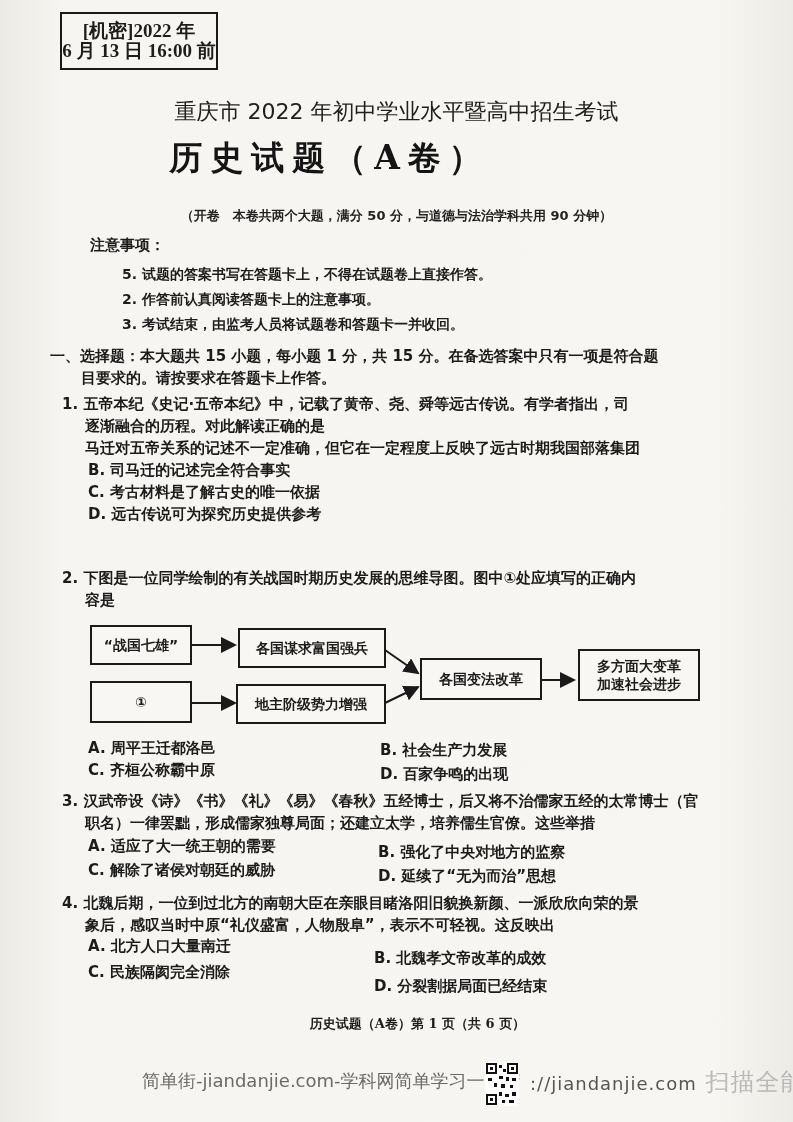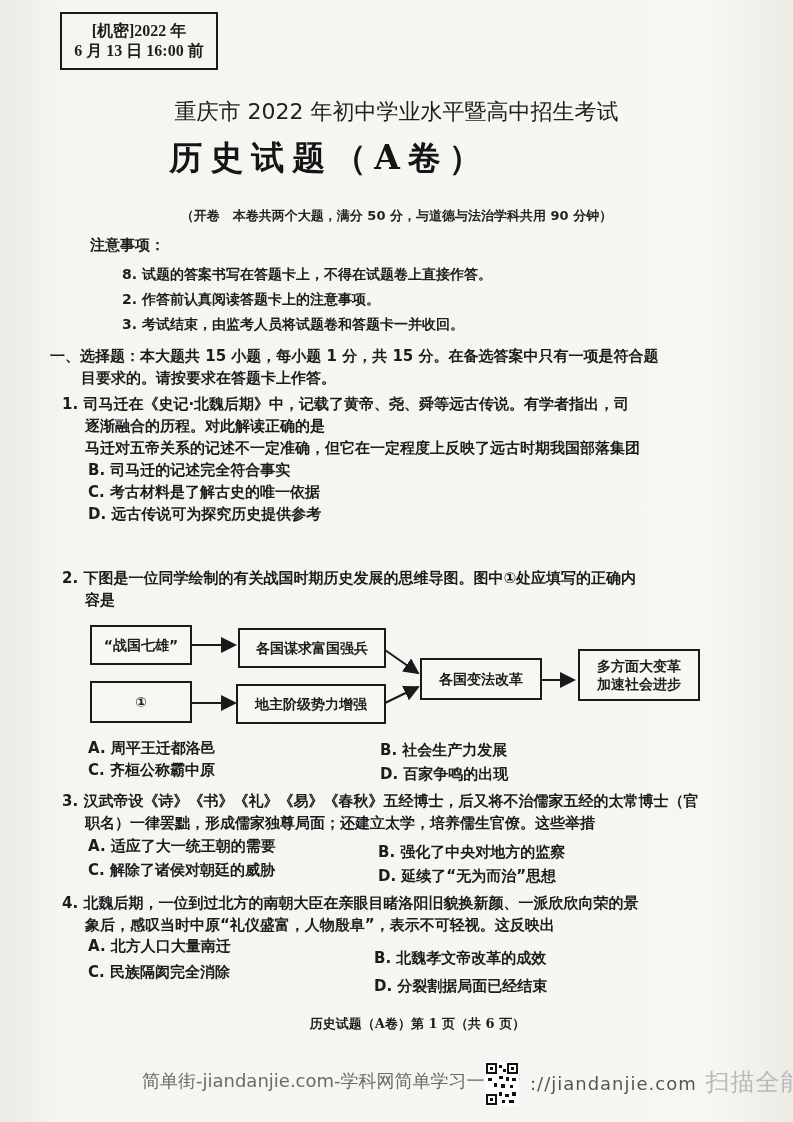--- a/index.html
+++ b/index.html
@@ -11,21 +11,21 @@
     position: relative;
   }
   .page {
     position: absolute; left: 0; top: 0; width: 793px; height: 1122px;
     background: linear-gradient(90deg, #eceae5 0%, #f6f5f1 8%, #f7f6f2 90%, #ecebe6 100%);
   }
   .seal {
     position: absolute; left: 60px; top: 12px; width: 158px; height: 58px;
     border: 2px solid #1a1a1a; box-sizing: border-box;
     font-family: "Liberation Serif", "DejaVu Serif", serif; font-weight: bold;
-    font-size: 16px; line-height: 20px; text-align: center; padding-top: 7px;
+    font-size: 19px; line-height: 20px; text-align: center; padding-top: 7px;
   }
   .seal div { white-space: nowrap; }
   .exam-title {
     position: absolute; left: 0; width: 793px; top: 97px; text-align: center;
     font-family: "DejaVu Sans", sans-serif; font-size: 22px; letter-spacing: 0px;
     color: #202020;
   }
   .subject-title {
     position: absolute; left: 0; width: 659px; top: 136px; text-align: center;
     font-family: "DejaVu Serif", "Liberation Serif", serif; font-weight: bold;
@@ -80,32 +80,32 @@
     <div>[机密]2022 年</div>
     <div>6 月 13 日 16:00 前</div>
   </div>
 
   <div class="exam-title">重庆市 2022 年初中学业水平暨高中招生考试</div>
   <div class="subject-title">历史试题（A卷）</div>
   <div class="exam-note">（开卷　本卷共两个大题，满分 50 分，与道德与法治学科共用 90 分钟）</div>
 
   <div class="notice-head">注意事项：</div>
   <div class="notice-list">
-    <div>8. 试题的答案书写在答题卡上，不得在试题卷上直接作答。</div>
+    <div>5. 试题的答案书写在答题卡上，不得在试题卷上直接作答。</div>
     <div>2. 作答前认真阅读答题卡上的注意事项。</div>
     <div>3. 考试结束，由监考人员将试题卷和答题卡一并收回。</div>
   </div>
 
   <div class="q-block section">
     <div class="line">一、选择题：本大题共 15 小题，每小题 1 分，共 15 分。在备选答案中只有一项是符合题</div>
     <div class="line line2">目要求的。请按要求在答题卡上作答。</div>
   </div>
 
   <div class="q-block q" style="top:393px;">
-    <div class="line"><span>1.</span> <span>司马迁在《史记·北魏后期》中，记载了黄帝、尧、舜等远古传说。有学者指出，司</span></div>
+    <div class="line"><span>1.</span> <span>五帝本纪《史记·五帝本纪》中，记载了黄帝、尧、舜等远古传说。有学者指出，司</span></div>
     <div class="line cont">逐渐融合的历程。对此解读正确的是</div>
     <div class="line cont">马迁对五帝关系的记述不一定准确，但它在一定程度上反映了远古时期我国部落集团</div>
     <div class="opt">B. 司马迁的记述完全符合事实</div>
     <div class="opt">C. 考古材料是了解古史的唯一依据</div>
     <div class="opt">D. 远古传说可为探究历史提供参考</div>
   </div>
 
   <div class="q-block q" style="top:567px;">
     <div class="line"><span>2.</span> <span>下图是一位同学绘制的有关战国时期历史发展的思维导图。图中①处应填写的正确内</span></div>
     <div class="line cont">容是</div>

